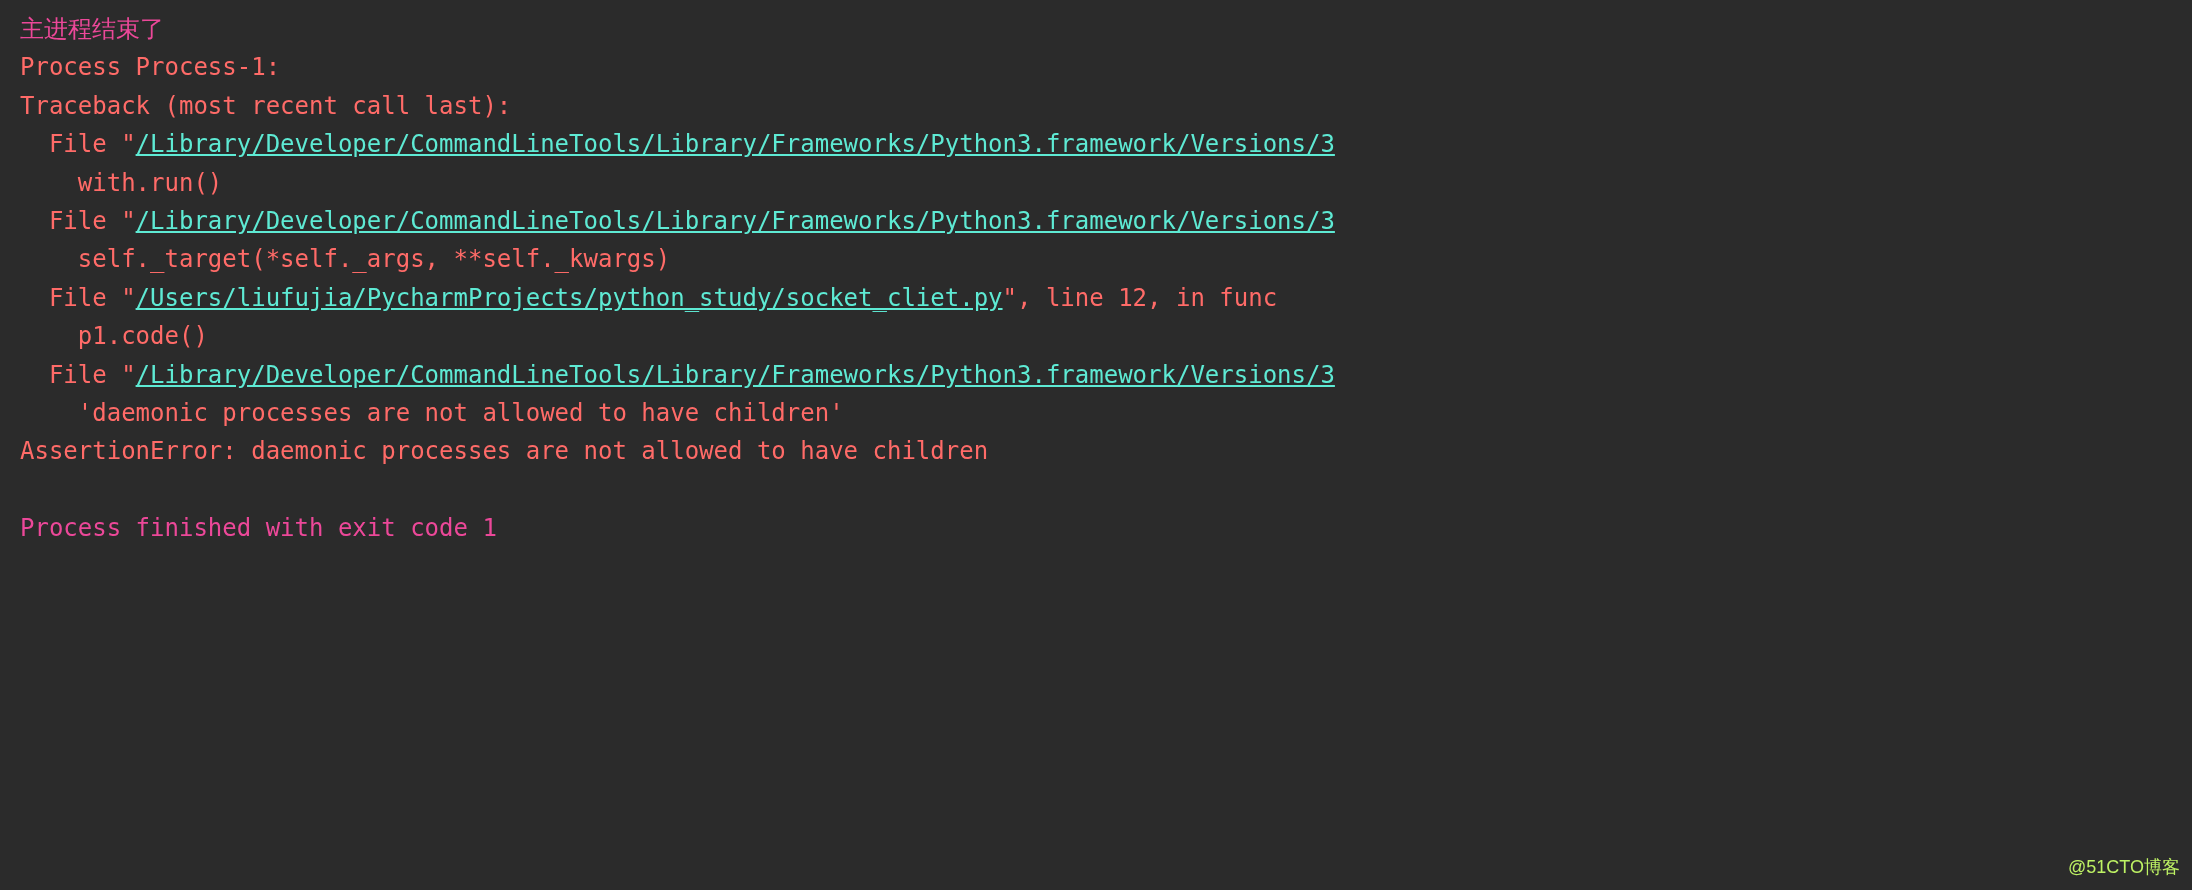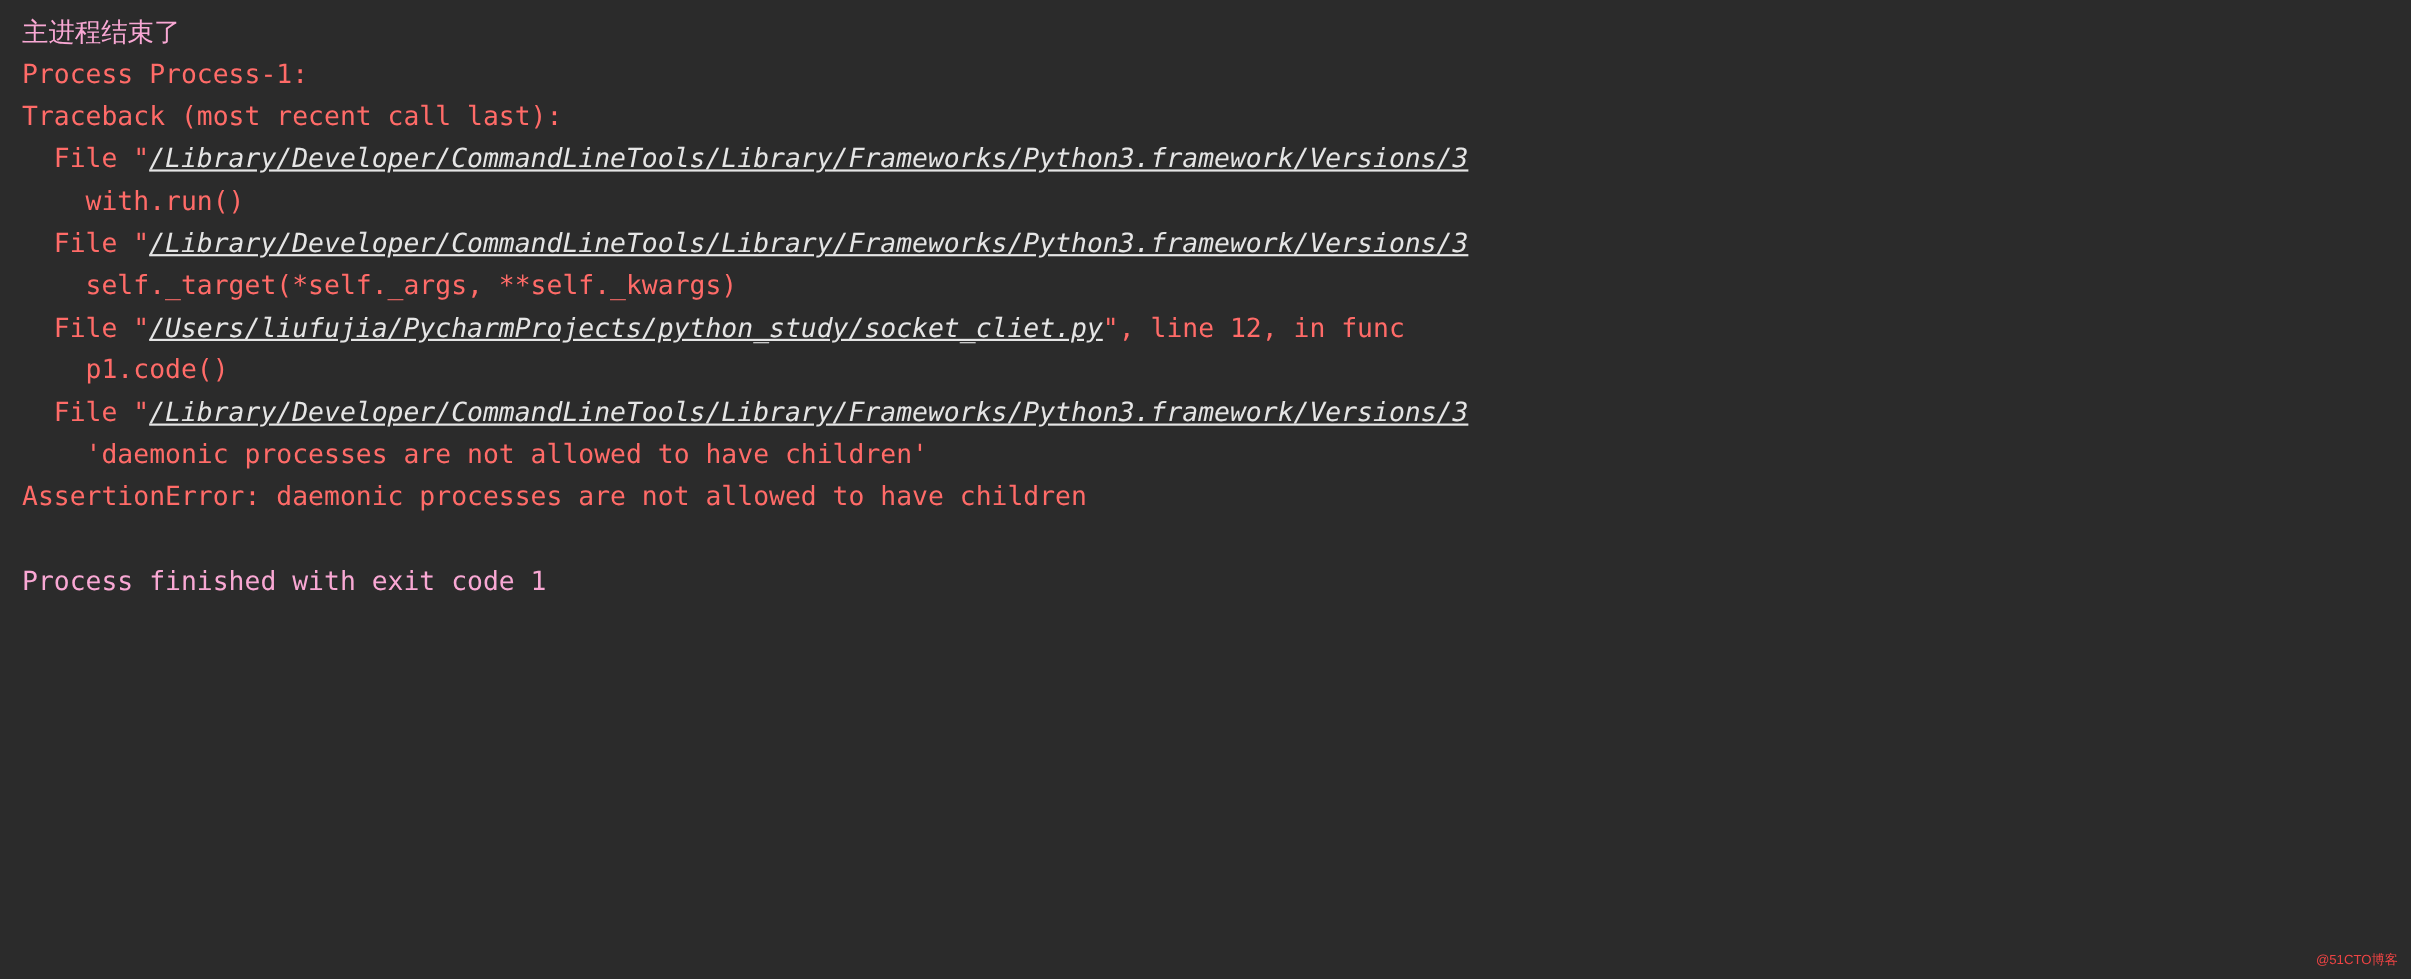--- a/index.html
+++ b/index.html
@@ -14,43 +14,42 @@
       line-height: 1.6;
       padding: 10px 20px;
       color: #bbbbbb;
       overflow-x: hidden;
       white-space: nowrap;
     }
     .line {
       display: block;
     }
     .stdout {
-      color: #f9a8d4;
+      color: #ec4899;
     }
     .stderr {
       color: #ff6b68;
     }
     .link {
-      color: #e5e5e5;
+      color: #5eead4;
       text-decoration: underline;
       cursor: pointer;
-      font-style: italic;
     }
     .indent-1 {
       padding-left: 2ch;
     }
     .indent-2 {
       padding-left: 4ch;
     }
     .watermark {
       position: fixed;
       bottom: 8px;
       right: 12px;
-      color: #ef4444;
-      font-size: 12px;
+      color: #bef264;
+      font-size: 18px;
       font-family: sans-serif;
       margin-left: 40px;
     }
     .spacer {
       height: 1.6em;
     }
   </style>
 </head>
 <body>
 

